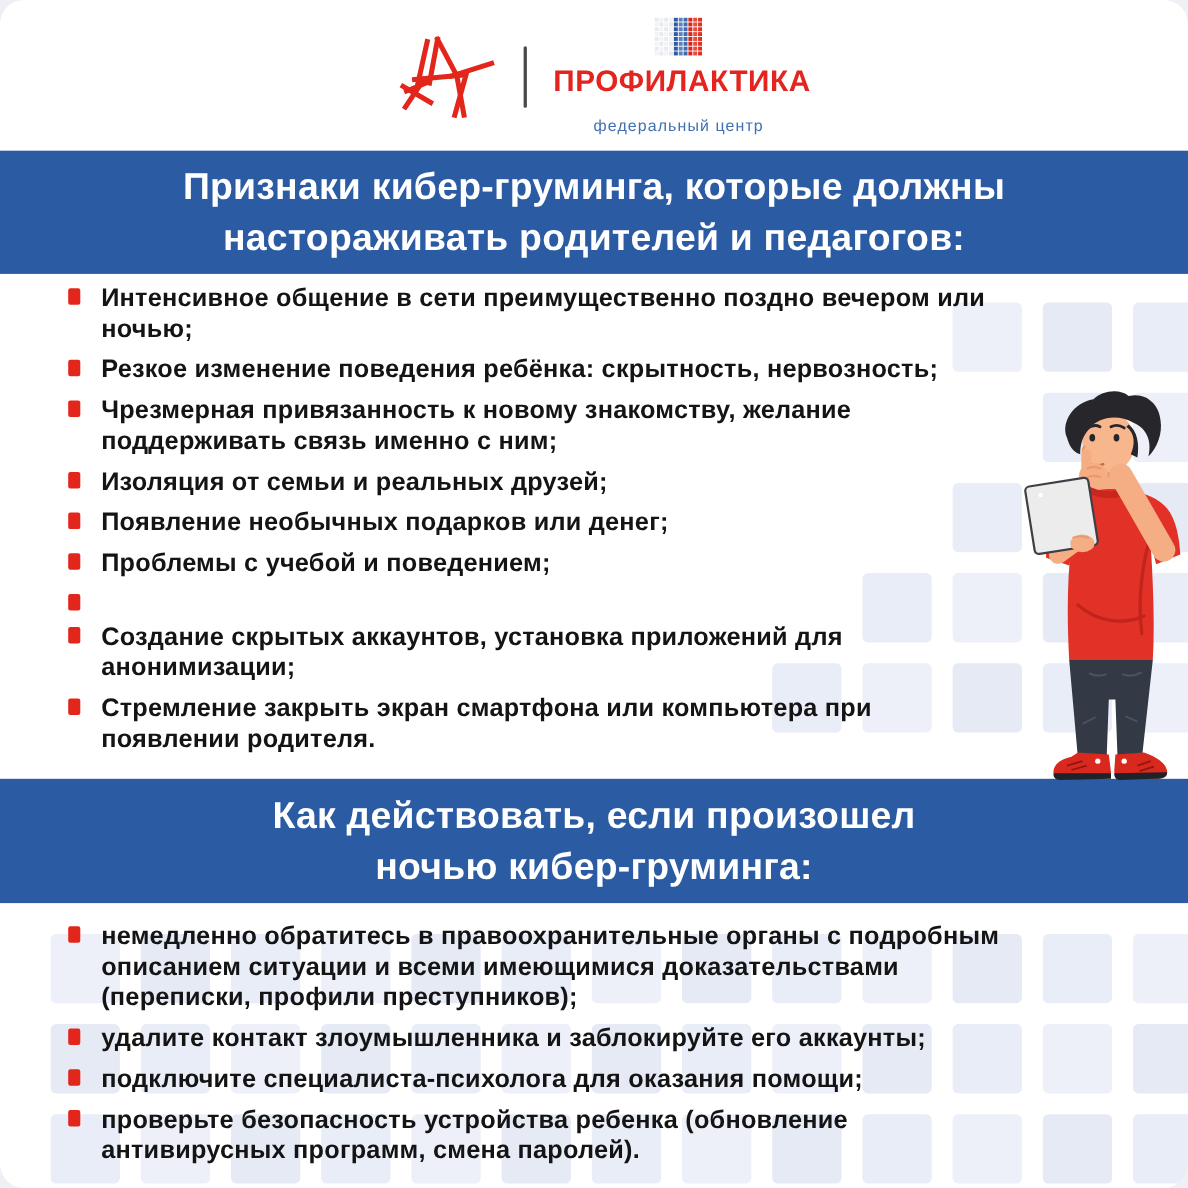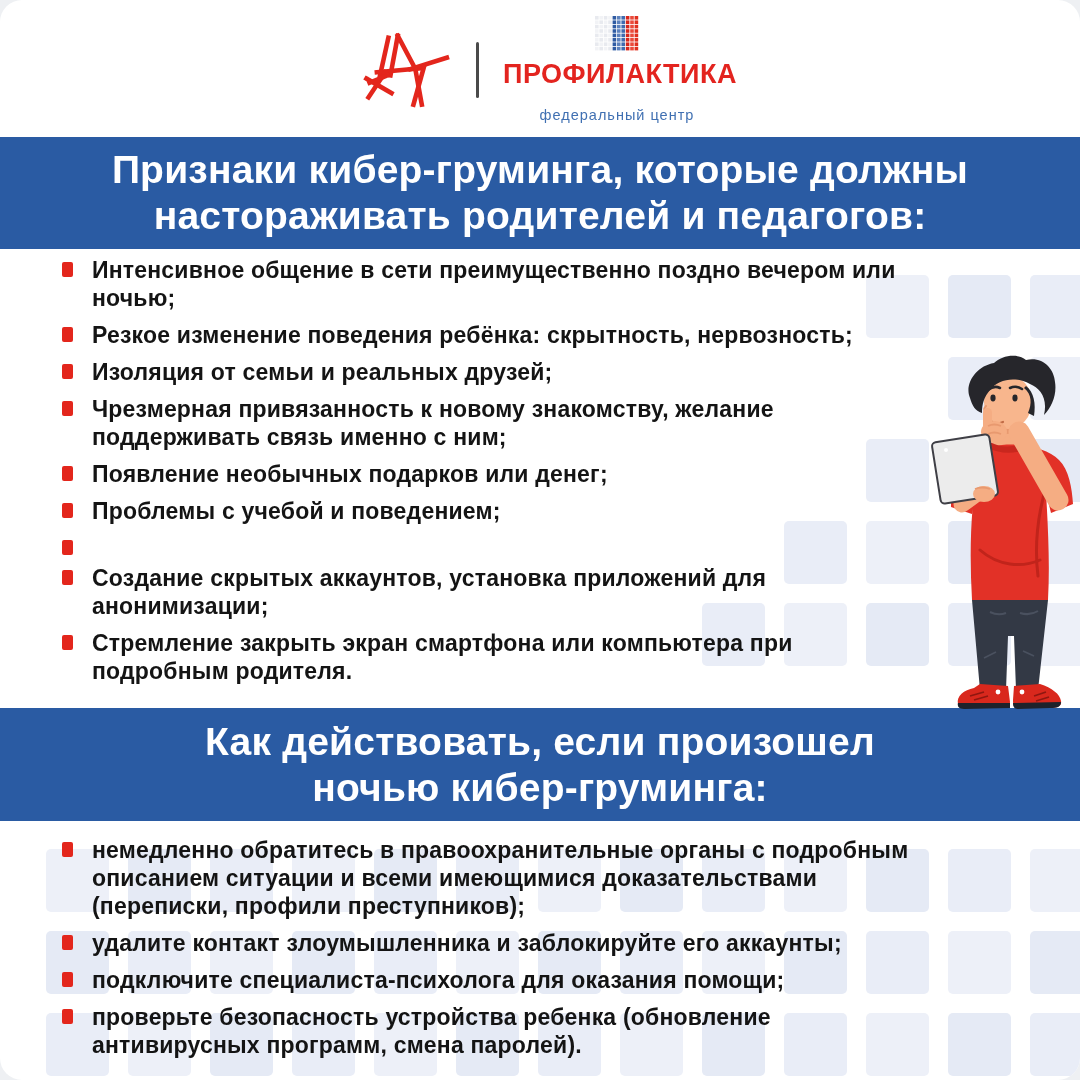--- a/index.html
+++ b/index.html
@@ -26,21 +26,21 @@
   .logo-divider{position:absolute;left:476px;top:42px;width:3px;height:56px;background:#4a4a4a;border-radius:2px;}
   .brand{position:absolute;left:503px;top:16px;width:228px;text-align:center;}
   .brand svg{display:block;margin:0 auto 7px auto;}
   .brand-name{font-size:27px;font-weight:bold;color:var(--brand-red);letter-spacing:.5px;white-space:nowrap;}
   .brand-subtitle{font-size:14.5px;color:var(--brand-blue);letter-spacing:1px;margin-top:17px;white-space:nowrap;}
   
   .banner{position:absolute;left:0;width:1080px;background:var(--banner-blue);z-index:1;
           display:flex;flex-direction:column;justify-content:center;align-items:center;}
   .banner1{top:137px;height:112px;}
   .banner2{top:708px;height:113px;}
-  .banner-line{display:block;color:#ffffff;font-weight:bold;font-size:39px;line-height:46px;
+  .banner-line{display:block;color:#ffffff;font-weight:bold;font-size:34px;line-height:46px;
                text-align:center;letter-spacing:.2px;}
   
   .list{position:absolute;left:62px;width:852px;list-style:none;z-index:3;}
   .list1{top:256px;}
   .list2{top:836px;}
   .list li{display:flex;align-items:flex-start;margin-bottom:9px;}
   .bullet{flex:0 0 auto;width:11px;height:15px;border-radius:2px;background:var(--accent-red);
           margin-top:6px;margin-right:19px;}
   .li-text{font-size:23px;line-height:28px;font-weight:bold;color:var(--text);letter-spacing:.2px;}
   
@@ -221,44 +221,44 @@
     <li>
         <span class="bullet"></span>
         <span class="li-text">Интенсивное общение в сети преимущественно поздно вечером или ночью;</span>
       </li>
     <li>
         <span class="bullet"></span>
         <span class="li-text">Резкое изменение поведения ребёнка: скрытность, нервозность;</span>
       </li>
     <li>
         <span class="bullet"></span>
+        <span class="li-text">Чрезмерная привязанность к новому знакомству, желание поддерживать связь именно с ним;</span>
+      </li>
+    <li>
+        <span class="bullet"></span>
         <span class="li-text">Изоляция от семьи и реальных друзей;</span>
       </li>
     <li>
         <span class="bullet"></span>
-        <span class="li-text">Чрезмерная привязанность к новому знакомству, желание поддерживать связь именно с ним;</span>
-      </li>
-    <li>
-        <span class="bullet"></span>
         <span class="li-text">Появление необычных подарков или денег;</span>
       </li>
     <li>
         <span class="bullet"></span>
         <span class="li-text">Проблемы с учебой и поведением;</span>
       </li>
     <li>
         <span class="bullet"></span>
       </li>
     <li>
         <span class="bullet"></span>
         <span class="li-text">Создание скрытых аккаунтов, установка приложений для анонимизации;</span>
       </li>
     <li>
         <span class="bullet"></span>
-        <span class="li-text">Стремление закрыть экран смартфона или компьютера при подробным родителя.</span>
+        <span class="li-text">Стремление закрыть экран смартфона или компьютера при появлении родителя.</span>
       </li>
   </ul>
 
   <section class="banner banner2">
     <span class="banner-line">Как действовать, если произошел</span>
     <span class="banner-line">ночью кибер-груминга:</span>
   </section>
 
   <ul class="list list2">
     <li>

